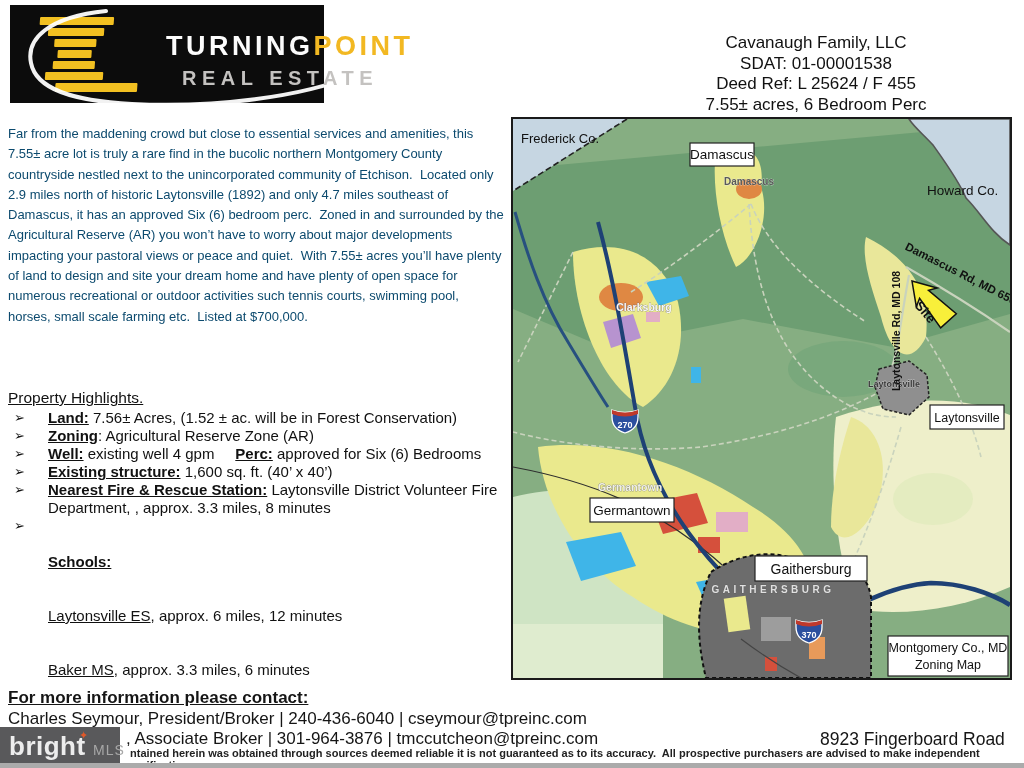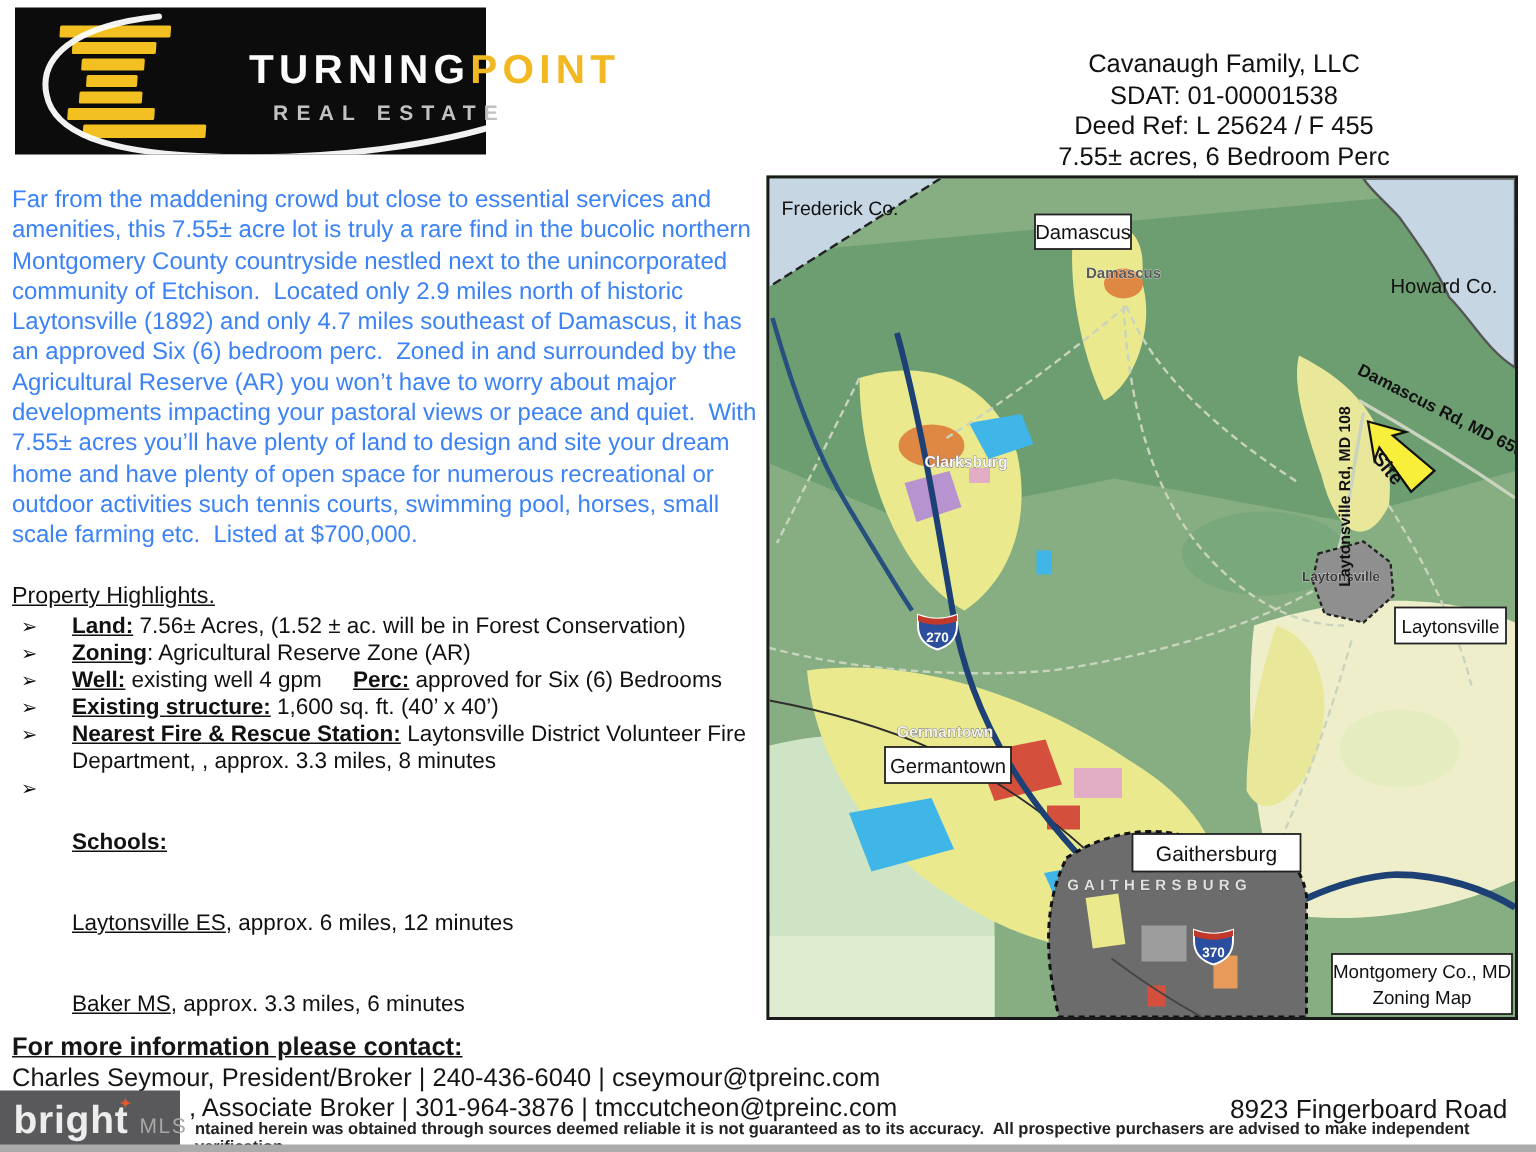--- a/index.html
+++ b/index.html
@@ -4,27 +4,27 @@
 <style>
   html,body{margin:0;padding:0;}
   body{width:1024px;height:768px;background:#fff;font-family:"Liberation Sans",sans-serif;color:#151515;position:relative;overflow:hidden;}
 
   
   .logo{position:absolute;left:10px;top:5px;width:314px;height:98px;background:#0c0c0c;}
   .logo svg{position:absolute;left:0;top:0;}
   .logo-main{position:absolute;left:156px;top:26px;font-size:27px;font-weight:700;letter-spacing:3.5px;white-space:nowrap;}
   .logo-main .w1{color:#fcfcfc;}
   .logo-main .w2{color:#f2b822;}
-  .logo-tag{position:absolute;left:172px;top:62px;font-size:14px;font-weight:700;letter-spacing:5.5px;color:#c4c2c0;white-space:nowrap;}
+  .logo-tag{position:absolute;left:172px;top:62px;font-size:20px;font-weight:700;letter-spacing:5.5px;color:#c4c2c0;white-space:nowrap;}
 
   
   .prop-info{position:absolute;left:620px;top:12px;width:392px;text-align:center;font-size:17px;line-height:20.5px;font-weight:500;color:#111;margin-top:21px;}
 
   
-  .intro{position:absolute;left:8px;top:124px;width:497px;font-size:16px;line-height:20.3px;white-space:pre-wrap;color:#3b82f6;}
+  .intro{position:absolute;left:8px;top:124px;width:497px;font-size:13px;line-height:20.3px;white-space:pre-wrap;color:#0c4a6e;}
 
   
   .ph{position:absolute;left:8px;top:389px;width:500px;font-size:15px;line-height:18px;color:#111;}
   .ph-title{text-decoration:underline;margin-bottom:2px;font-size:15.5px;}
   .hl-item{display:flex;}
   .blt{width:40px;flex:0 0 40px;padding-left:6px;box-sizing:border-box;font-size:13px;}
   .hl-text{flex:1;white-space:pre-wrap;}
   .bu{font-weight:700;text-decoration:underline;}
   .u{text-decoration:underline;}
 

